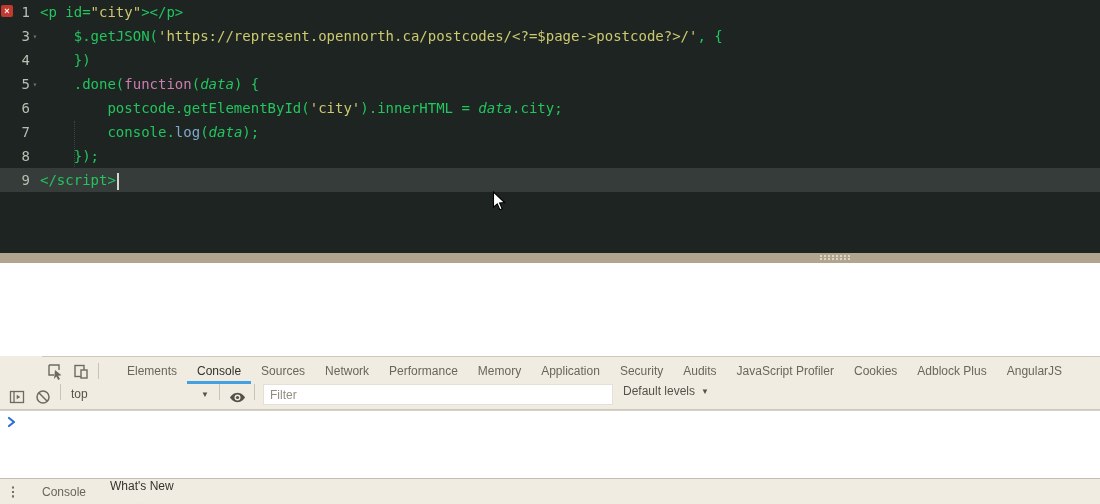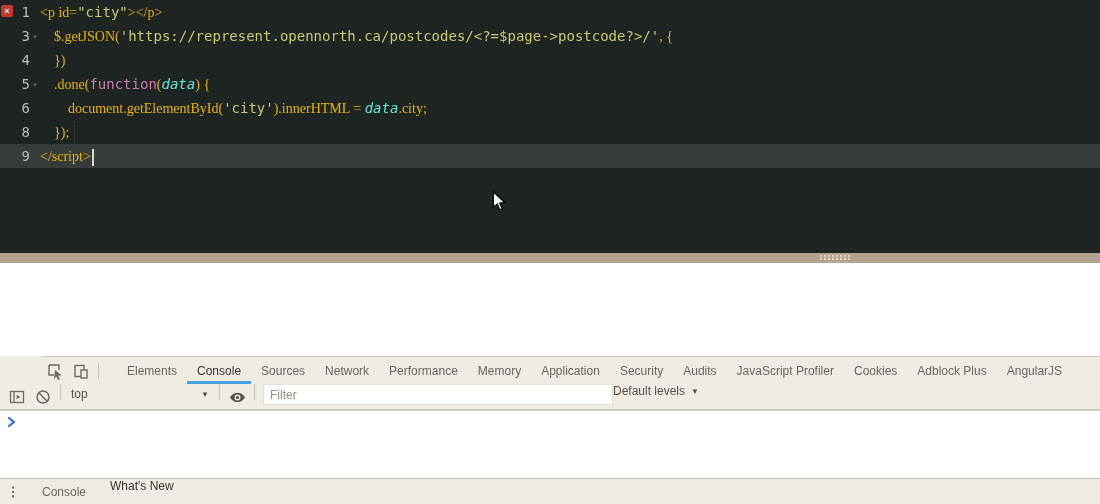--- a/index.html
+++ b/index.html
@@ -10,25 +10,25 @@
   .editor{position:absolute;left:0;top:0;width:1100px;height:253px;background:#1e2422;
           font-family:"DejaVu Sans Mono",monospace;font-size:14px;}
   .code-line{position:relative;height:24px;line-height:24px;white-space:pre;color:#d8dbd0;}
   .code-line.active{background:#363c3a;}
   .err-badge{position:absolute;left:1px;top:5px;width:12px;height:12px;background:#c23a2f;
              color:#fff;font-size:9px;line-height:12px;text-align:center;font-weight:bold;
              font-family:"Liberation Sans",sans-serif;border-radius:2px;}
   .lnum{display:inline-block;width:30px;text-align:right;color:#b9bfb2;}
   .fold{display:inline-block;width:10px;text-align:center;font-size:8px;color:#6b7468;vertical-align:middle;}
   .code{color:#d8dbd0;}
-  .tok-plain{color:#eab308;font-family:Liberation Serif, serif;}
+  .tok-plain{color:#22c55e;}
   .tok-string{color:#cdc96e;}
   .tok-keyword{color:#cc7eae;}
   .tok-method{color:#81a7c9;}
-  .tok-param{color:#5eead4;font-style:italic;}
+  .tok-param{color:#22c55e;font-style:italic;}
   .caret{display:inline-block;width:2px;height:17px;background:#d4d7cd;vertical-align:middle;margin-left:1px;}
   .indent-guide{position:absolute;left:74px;top:121px;height:46px;border-left:1px dotted #3c463f;}
 
   
   .splitter{position:absolute;left:0;top:253px;width:1100px;height:10px;background:#b1a58f;cursor:row-resize;}
   .grip{position:absolute;left:820px;top:2px;display:grid;grid-template-columns:repeat(8,2px);
         grid-template-rows:repeat(2,2px);gap:1px 2px;}
   .grip i{background:#ddd6c6;display:block;}
 
   
@@ -43,21 +43,21 @@
   .dt-tabs{display:flex;height:100%;margin-left:14px;}
   .dt-tab{padding:0 10px;height:100%;display:flex;align-items:center;cursor:pointer;color:#6a665b;white-space:nowrap;}
   .dt-tab.active{color:#35332c;box-shadow:inset 0 -3px 0 #43a1e2;}
   .dt-toolbar{height:26px;display:flex;align-items:flex-start;border-bottom:1px solid #ccc7ba;box-sizing:border-box;padding-left:4px;}
   .context-box{display:flex;align-items:center;justify-content:space-between;width:138px;height:20px;
                padding:0 6px;color:#55524a;cursor:pointer;}
   .arrow-down{font-size:8px;color:#55524a;}
   .filter-input{width:336px;height:19px;border:1px solid #e4e0d6;background:#fff;margin-left:4px;
                 font-size:12px;padding:0 6px;color:#8b5cf6;font-family:"Liberation Sans",sans-serif;outline:none;}
   .filter-input::placeholder{color:#928d80;}
-  .levels{display:flex;align-items:center;gap:6px;color:#55524a;cursor:pointer;}
+  .levels{display:flex;align-items:center;gap:6px;margin-left:10px;color:#55524a;cursor:pointer;}
   .dt-console{position:relative;height:68px;background:#fff;border-top:1px solid #d6d2c8;box-sizing:border-box;}
   .prompt{position:absolute;left:7px;top:5px;}
   .dt-drawer{height:26px;display:flex;align-items:center;border-top:1px solid #c2bdb1;box-sizing:border-box;background:#f0ece2;}
   .kebab{font-size:13px;font-weight:bold;color:#6a665b;width:26px;text-align:center;cursor:pointer;letter-spacing:0;}
   .drawer-tabs{display:flex;height:100%;margin-left:4px;}
   .drawer-tab{padding:0 12px;display:flex;align-items:center;gap:6px;cursor:pointer;color:#6a665b;}
   .drawer-tab.active{color:#35332c;flex-direction:column;}
   .close-x{color:#6a665b;font-size:13px;cursor:pointer;}
 
   
@@ -67,21 +67,22 @@
 <body>
 
 <div class="screen">
 
   <div class="editor">
     <div>
         <div class="code-line"><span class="err-badge">×</span><span class="lnum">1</span><span class="fold"></span><span class="code"><span class="tok-plain">&lt;p id=</span><span class="tok-string">"city"</span><span class="tok-plain">&gt;&lt;/p&gt;</span></span></div>
         <div class="code-line"><span class="lnum">3</span><span class="fold">▾</span><span class="code"><span class="tok-plain">    $.getJSON(</span><span class="tok-string">'https://represent.opennorth.ca/postcodes/&lt;?=$page-&gt;postcode?&gt;/'</span><span class="tok-plain">, {</span></span></div>
         <div class="code-line"><span class="lnum">4</span><span class="fold"></span><span class="code"><span class="tok-plain">    })</span></span></div>
         <div class="code-line"><span class="lnum">5</span><span class="fold">▾</span><span class="code"><span class="tok-plain">    .done(</span><span class="tok-keyword">function</span><span class="tok-plain">(</span><span class="tok-param">data</span><span class="tok-plain">) {</span></span></div>
-        <div class="code-line"><span class="lnum">6</span><span class="fold"></span><span class="code"><span class="tok-plain">        document.getElementById(</span><span class="tok-string">'city'</span><span class="tok-plain">).innerHTML = </span><span class="tok-param">data</span><span class="tok-plain">.city;</span></span></div>
+        <div class="code-line"><span class="lnum">6</span><span class="fold"></span><span class="code"><span class="tok-plain">        postcode.getElementById(</span><span class="tok-string">'city'</span><span class="tok-plain">).innerHTML = </span><span class="tok-param">data</span><span class="tok-plain">.city;</span></span></div>
+        <div class="code-line"><span class="lnum">7</span><span class="fold"></span><span class="code"><span class="tok-plain">        console.</span><span class="tok-method">log</span><span class="tok-plain">(</span><span class="tok-param">data</span><span class="tok-plain">);</span></span></div>
         <div class="code-line"><span class="lnum">8</span><span class="fold"></span><span class="code"><span class="tok-plain">    });</span></span></div>
         <div class="code-line active"><span class="lnum">9</span><span class="fold"></span><span class="code"><span class="tok-plain">&lt;/script&gt;</span><span class="caret"></span></span></div>
       </div>
     <div class="indent-guide"></div>
   </div>
 
   <div class="splitter">
     <div class="grip">
       <i></i>
         <i></i>

